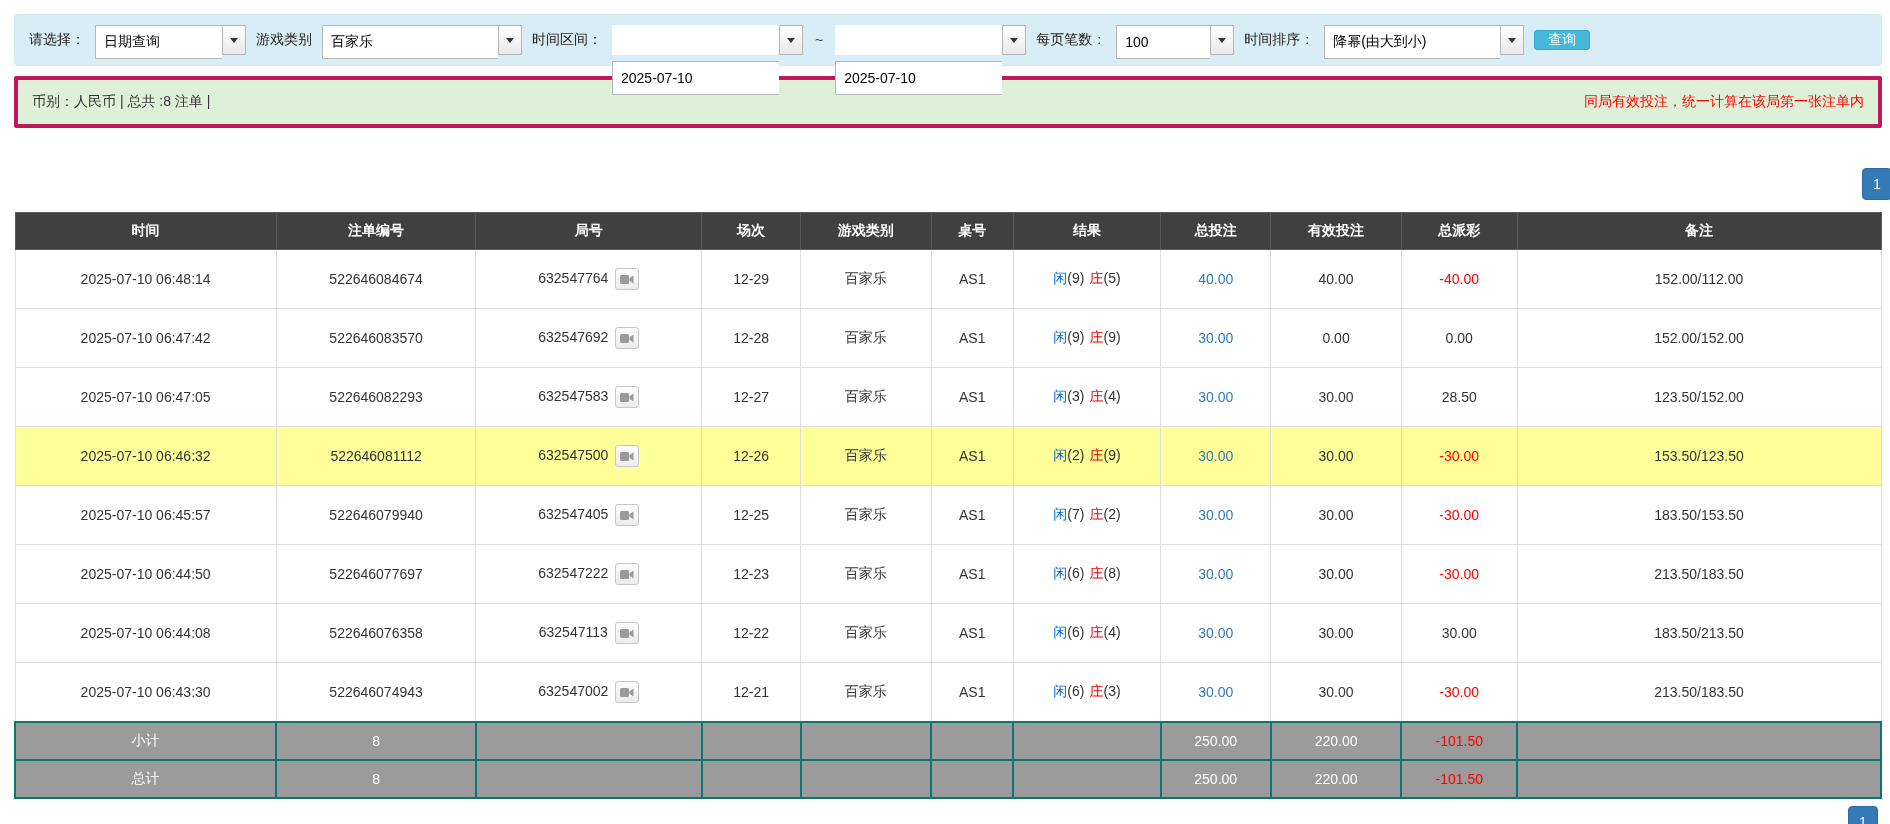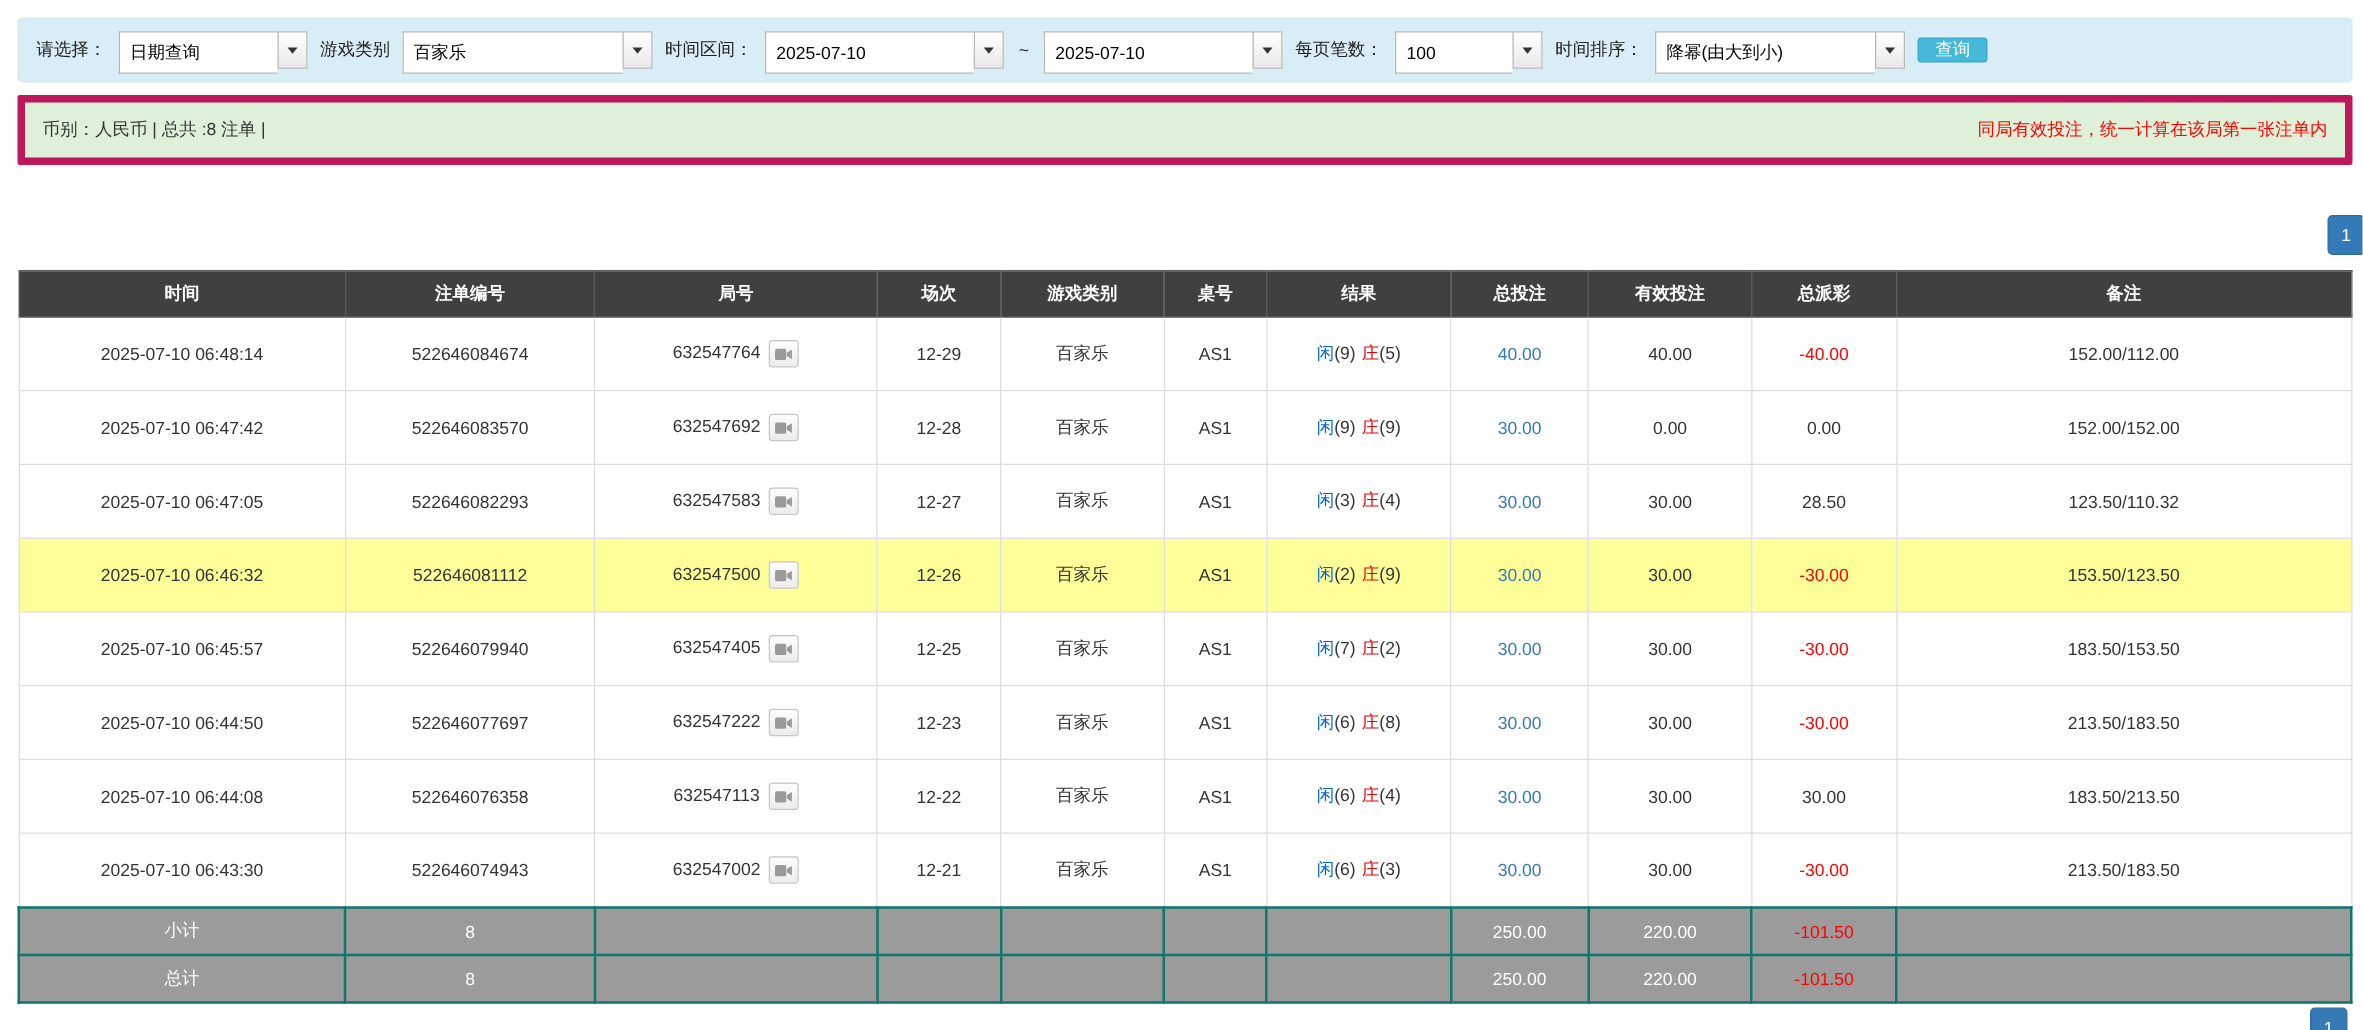--- a/index.html
+++ b/index.html
@@ -54,40 +54,40 @@
     cursor: pointer;
   }
   .caret {
     width: 0; height: 0;
     border-left: 4px solid transparent;
     border-right: 4px solid transparent;
     border-top: 5px solid #333;
   }
   .w-query input { width: 127px; }
   .w-game input  { width: 176px; }
-  .w-date input  { width: 167px; }
+  .w-date input  { width: 167px; margin-top: 36px; }
   .w-size input  { width: 94px;  }
   .w-sort input  { width: 176px; }
   .search-btn {
     height: 20px;
     padding: 0 13px;
     background: #46b8da;
     border: 1px solid #31a7cb;
     border-radius: 3px;
     color: #fff;
     font-size: 14px;
     cursor: pointer;
     font-family: "Liberation Sans", "DejaVu Sans", sans-serif;
   }
 
   
   .summary-bar {
     margin-top: 10px;
     background: #dff0d8;
-    border: 6px solid #be185d;
+    border: 4px solid #be185d;
     border-radius: 2px;
     padding: 13px 14px;
     display: flex;
     justify-content: space-between;
     align-items: center;
     font-size: 14px;
     color: #333;
     width: 100%;
   }
   .summary-note { color: #ff0000; }
@@ -317,21 +317,21 @@
               </svg>
             </button>
     </td>
     <td>12-27</td>
     <td>百家乐</td>
     <td>AS1</td>
     <td><span class="res-player">闲</span><span>(3)</span><span class="res-banker">庄</span><span>(4)</span></td>
     <td><a class="bet-link">30.00</a></td>
     <td>30.00</td>
     <td>28.50</td>
-    <td>123.50/110.32</td>
+    <td>123.50/152.00</td>
   </tr>
         <tr class="data-row highlight">
     <td>2025-07-10 06:46:32</td>
     <td>522646081112</td>
     <td>
       <span>632547500</span><button type="button" class="cam-btn">
               <svg width="14" height="11" viewBox="0 0 14 11">
                 <rect x="0" y="1" width="9" height="9" rx="1.5" fill="#9a9a9a"></rect>
                 <path d="M9.5 4.2 13.5 1.6 v7.8 L9.5 6.8 z" fill="#9a9a9a"></path>
               </svg>

